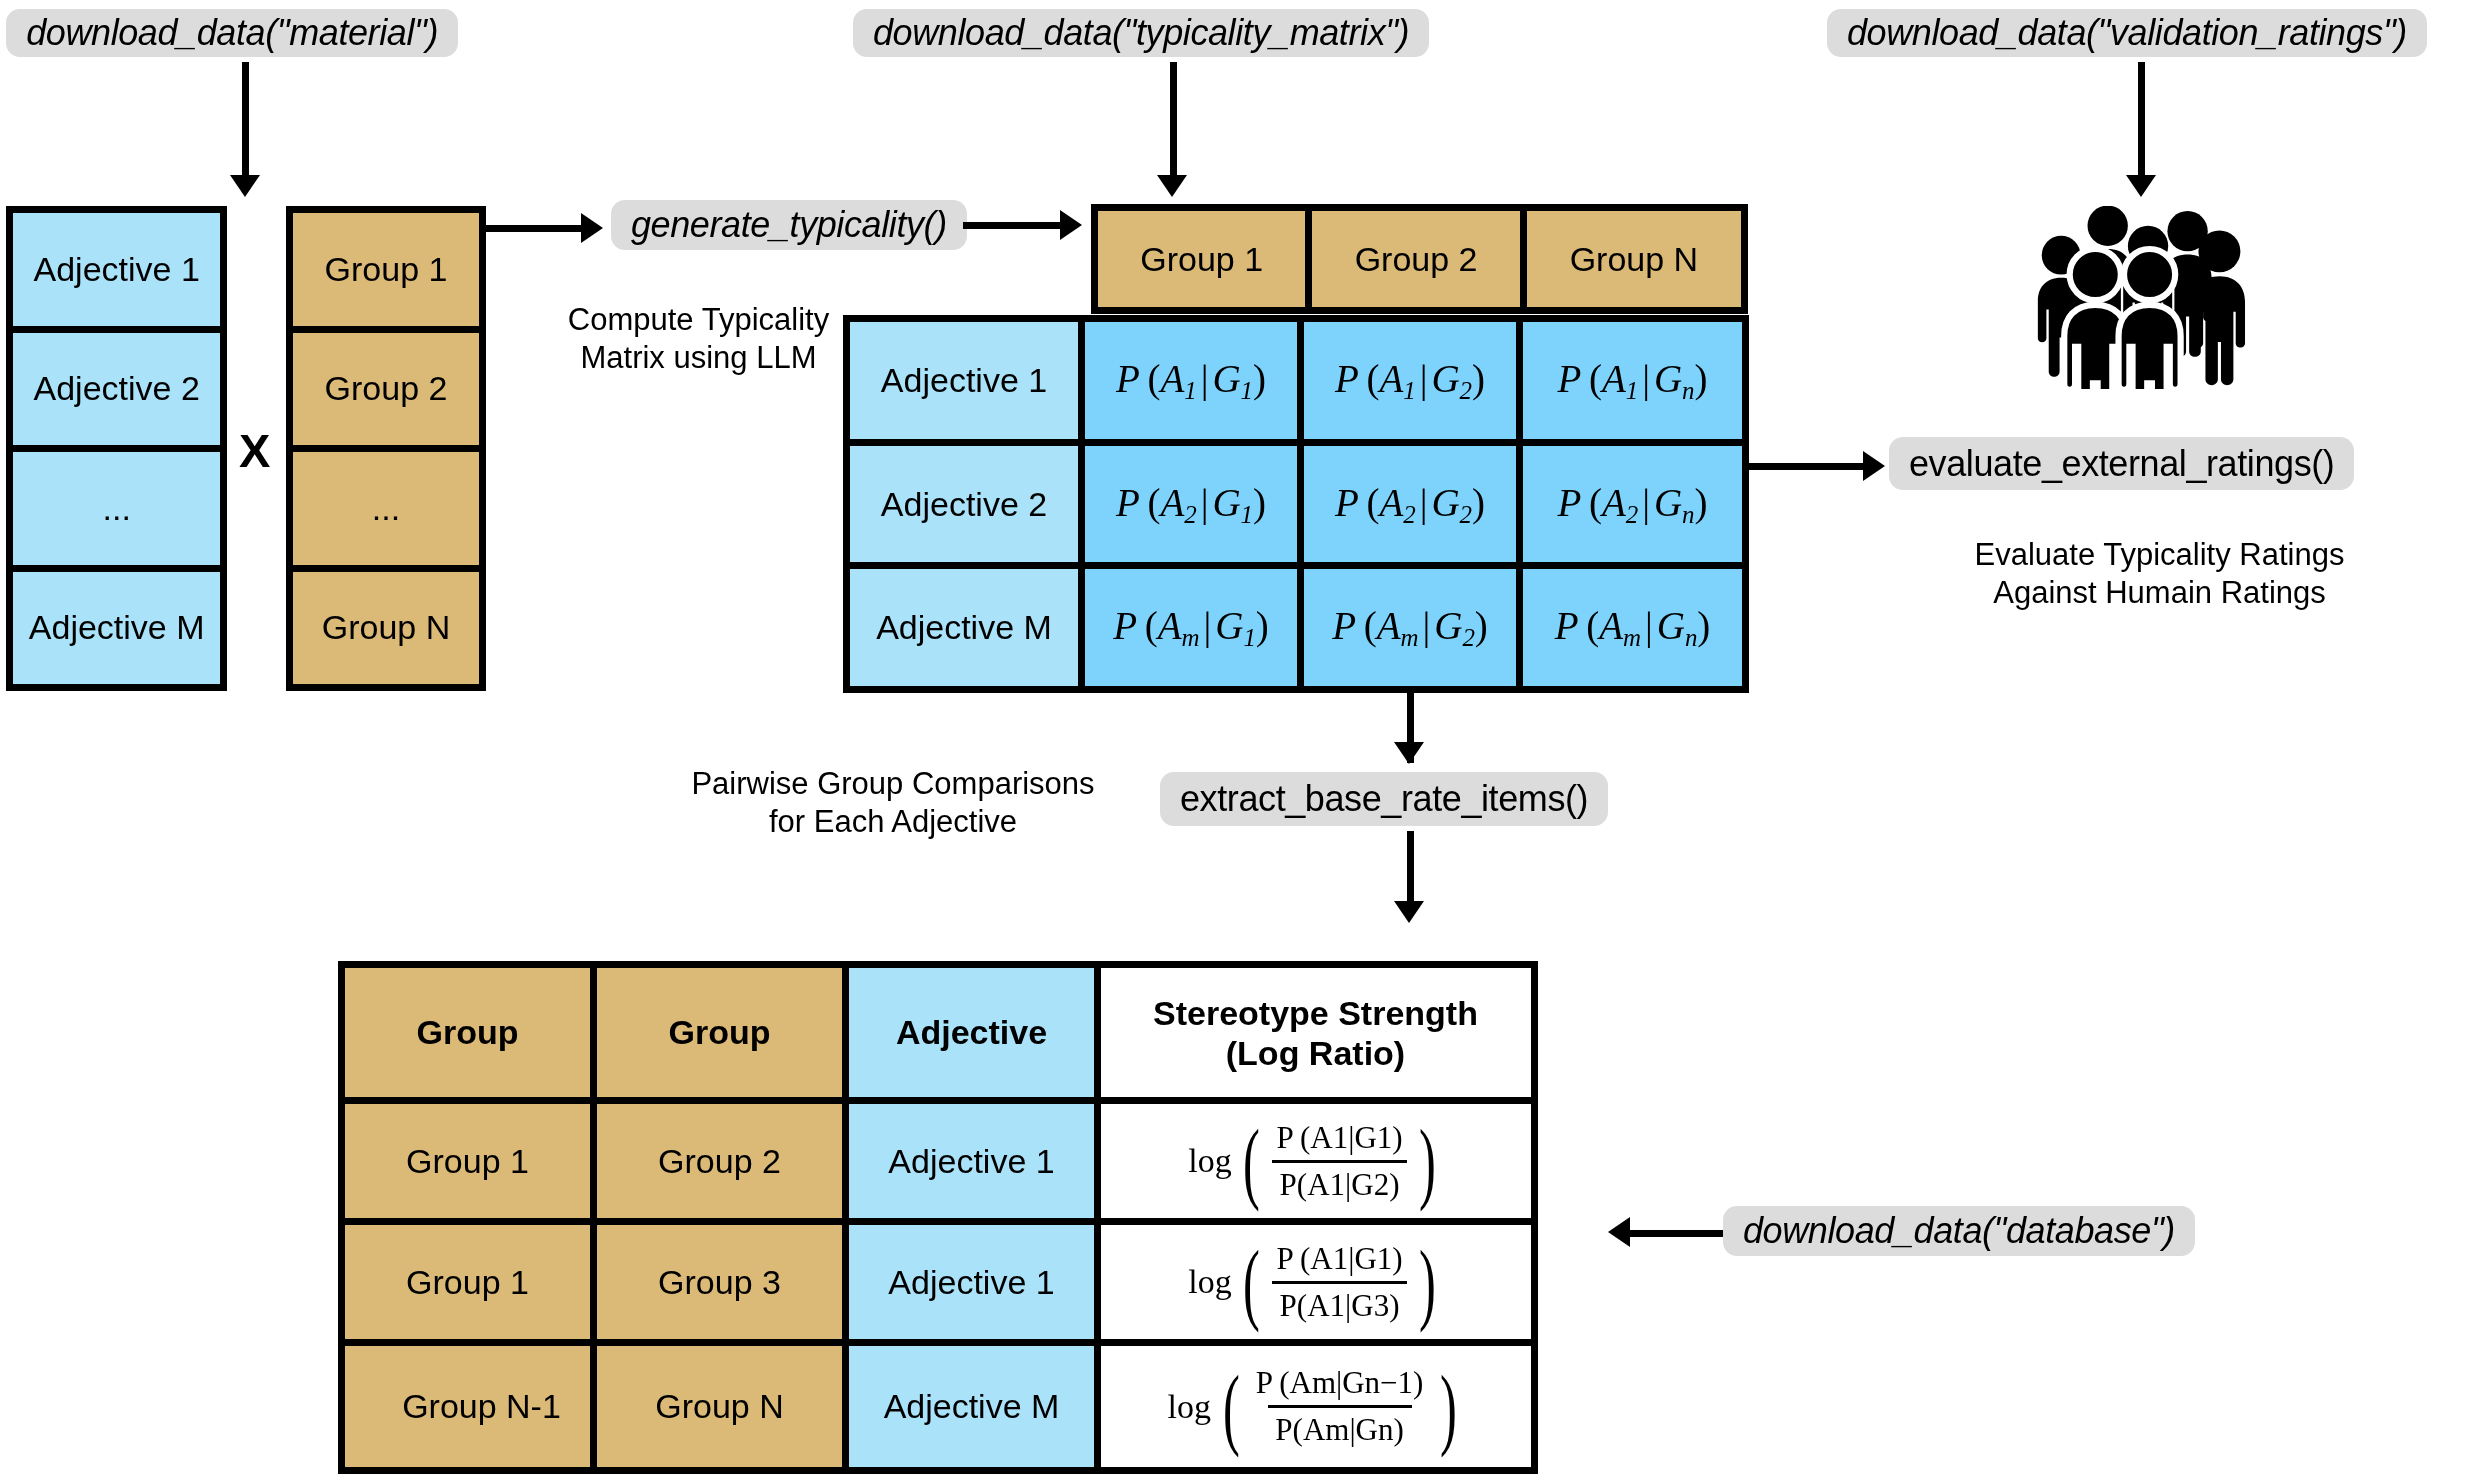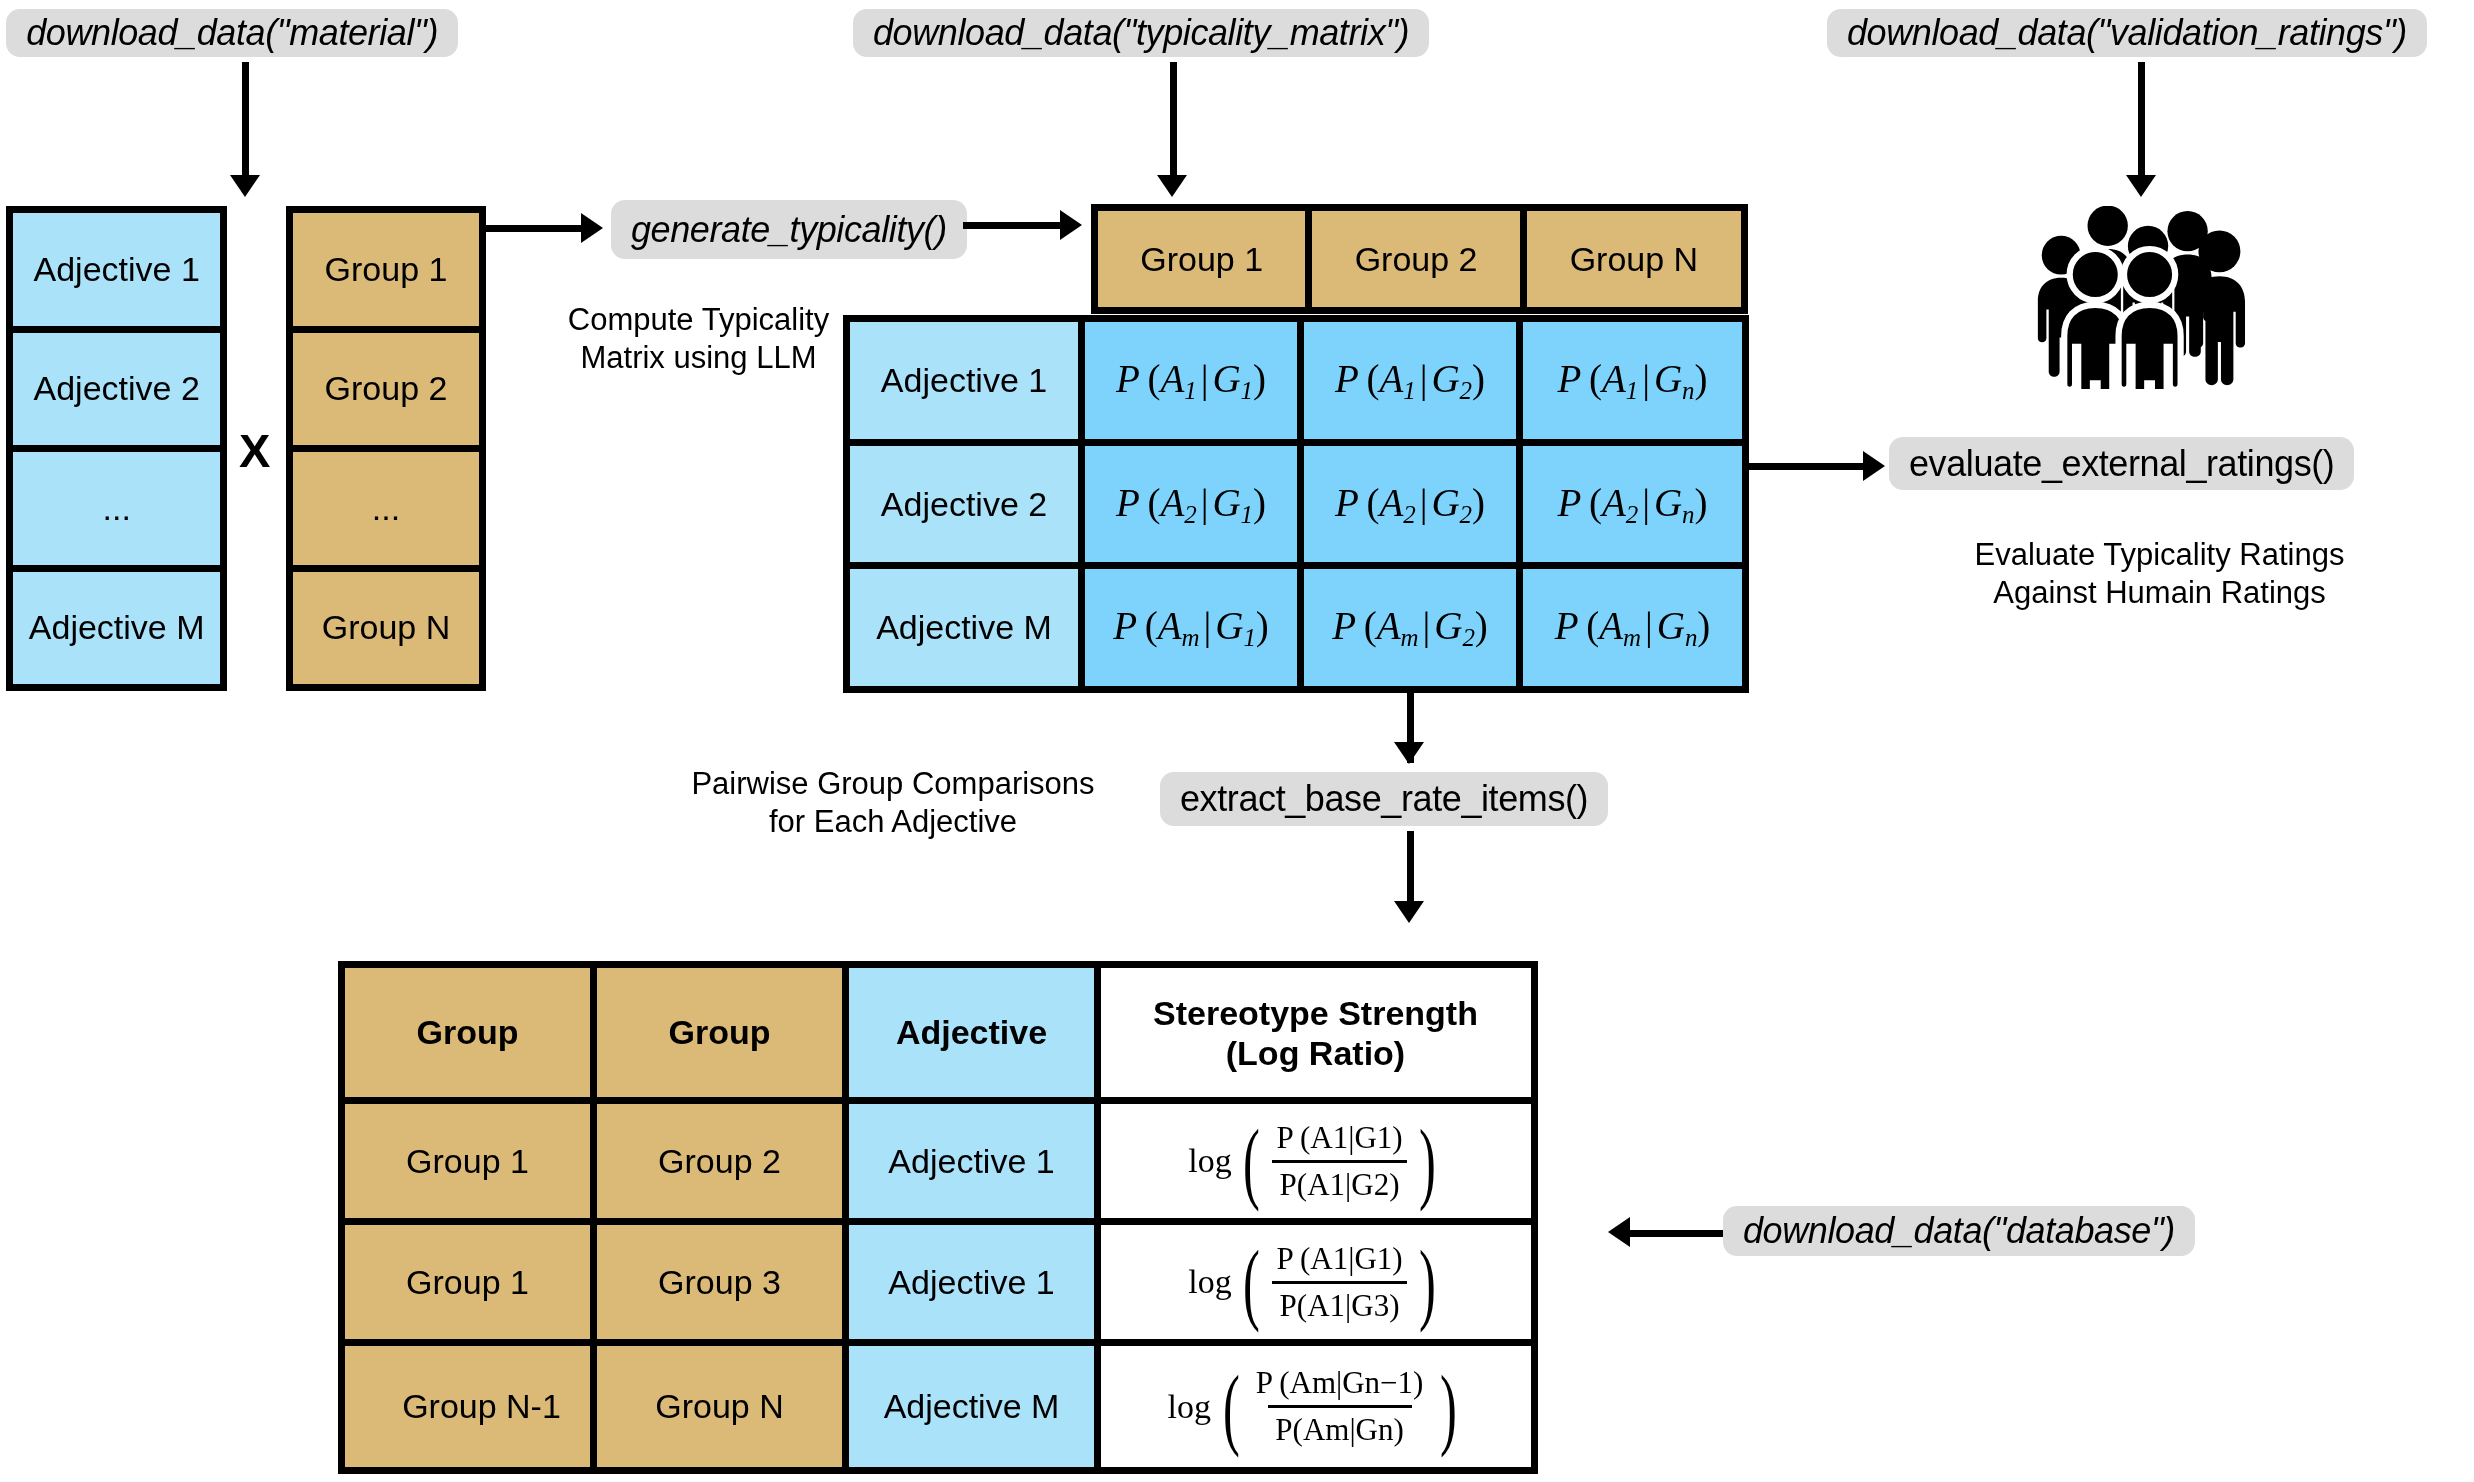--- a/index.html
+++ b/index.html
@@ -213,21 +213,21 @@
     <div class="cell tan">Group 2</div>
     <div class="cell tan">...</div>
     <div class="cell tan">Group N</div>
   </div>
 
   <div class="abs">
     <div class="abs hline" style="left:486px; top:225px; width:97px;"></div>
     <div class="abs arrow-right-head" style="left:581px; top:213px;"></div>
   </div>
 
-  <div class="abs pill italic" style="left:611px; top:200px; height:59px;">generate_typicality()</div>
+  <div class="abs pill italic" style="left:611px; top:200px; height:50px;">generate_typicality()</div>
 
   <div class="abs">
     <div class="abs hline" style="left:963px; top:222px; width:99px;"></div>
     <div class="abs arrow-right-head" style="left:1060px; top:210px;"></div>
   </div>
 
   <div class="abs caption" style="left:520px; top:301px; width:357px;">Compute Typicality
 Matrix using LLM</div>
 
   <div class="abs mx-headrow" style="left:1091px; top:204px; width:657px; height:110px;">

